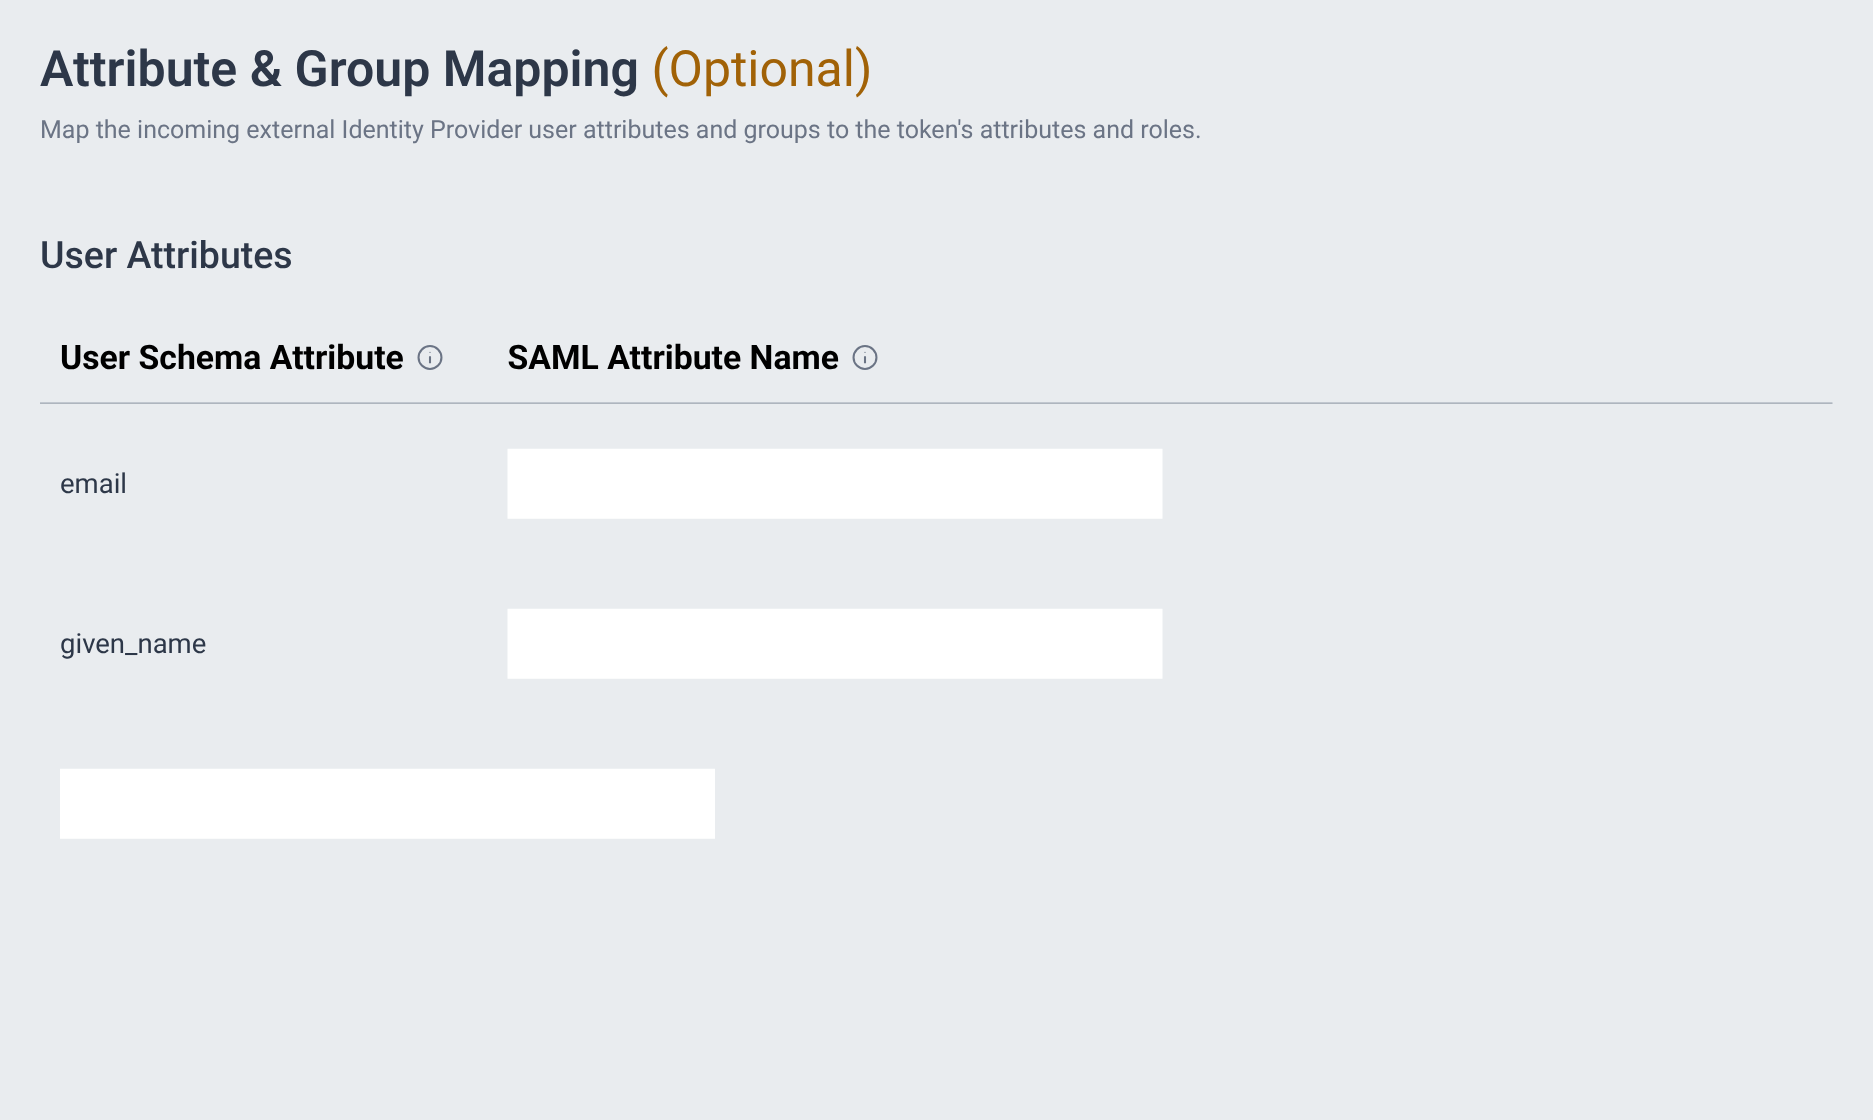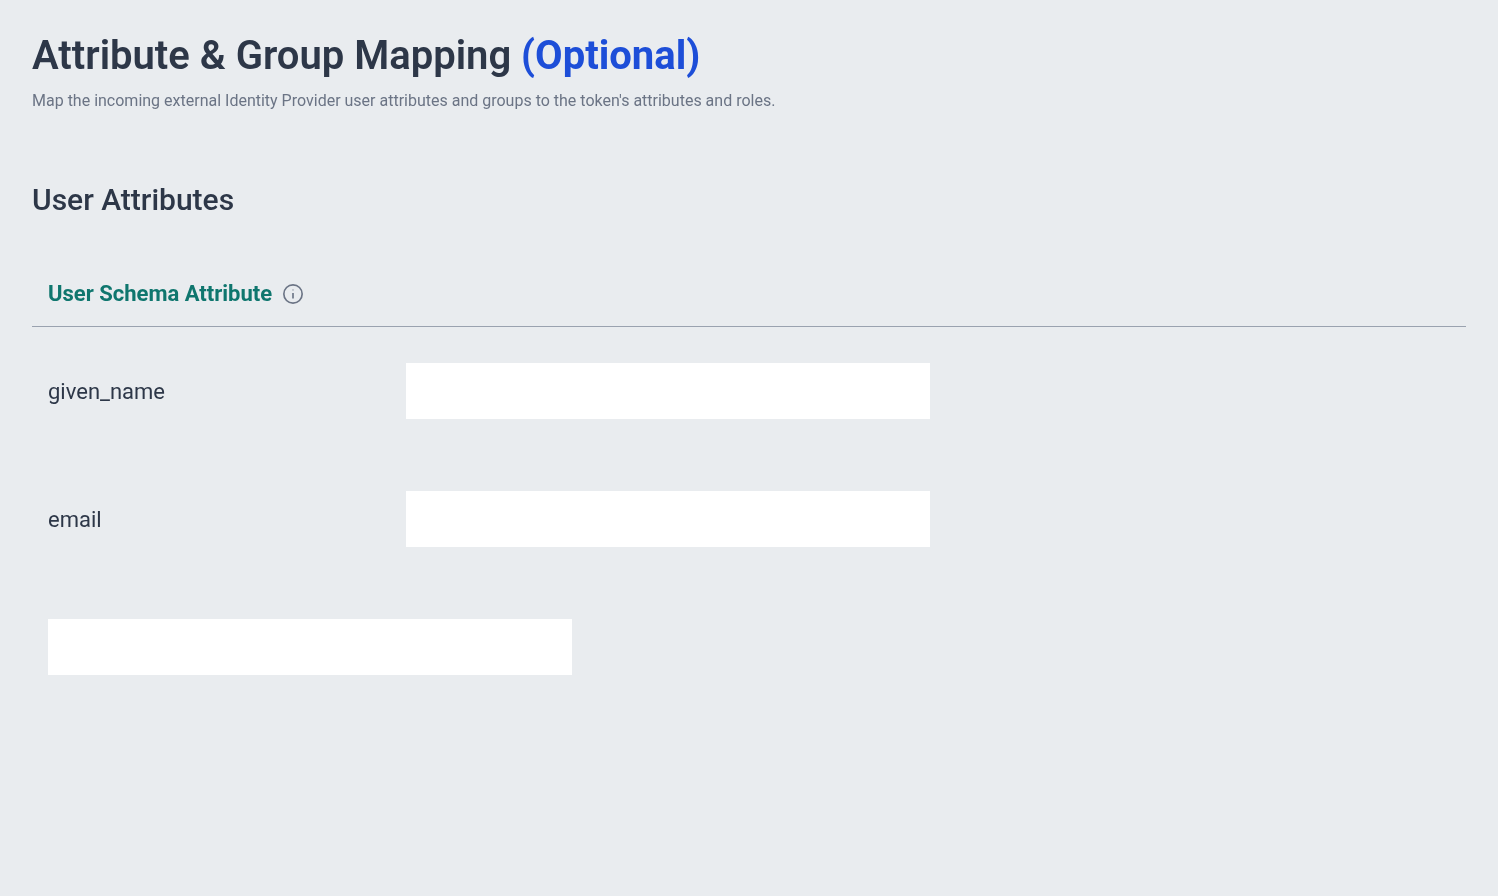--- a/index.html
+++ b/index.html
@@ -10,34 +10,34 @@
       padding: 32px;
       min-width: 1498px;
     }
     .page-title {
       font-size: 40px;
       font-weight: 600;
       color: #2d3748;
       margin-bottom: 12px;
     }
     .page-title .optional {
-      color: #1d4ed8;
-      font-weight: 700;
+      color: #a16207;
+      font-weight: 400;
     }
     .page-subtitle {
-      font-size: 16px;
+      font-size: 20px;
       color: #6b7485;
       font-weight: 400;
       margin-bottom: 72px;
     }
     .section-title {
       font-size: 30px;
       font-weight: 500;
       color: #2d3748;
-      margin-bottom: 64px;
+      margin-bottom: 48px;
     }
     .table {
       width: 100%;
     }
     .table-header {
       display: flex;
       border-bottom: 1px solid #9aa2af;
       padding-bottom: 20px;
       padding-left: 16px;
     }
@@ -52,23 +52,23 @@
       width: 560px;
       flex: 0 0 560px;
       display: flex;
       align-items: center;
       gap: 10px;
     }
     .col-rest {
       flex: 1;
     }
     .col-header-label {
-      font-size: 22px;
+      font-size: 27px;
       font-weight: 700;
-      color: #0f766e;
+      color: #000000;
     }
     .info-icon {
       width: 22px;
       height: 22px;
       display: inline-flex;
       align-items: center;
       justify-content: center;
       color: #6b7485;
       cursor: pointer;
     }
@@ -112,36 +112,46 @@
     <div class="col-schema">
       <span class="col-header-label">User Schema Attribute</span>
       <span class="info-icon">
         <svg viewBox="0 0 24 24" fill="none" stroke="currentColor" stroke-width="1.8">
           <circle cx="12" cy="12" r="10"></circle>
           <line x1="12" y1="11" x2="12" y2="17"></line>
           <circle cx="12" cy="7.5" r="0.6" fill="currentColor" stroke="none"></circle>
         </svg>
       </span>
     </div>
+    <div class="col-saml">
+      <span class="col-header-label">SAML Attribute Name</span>
+      <span class="info-icon">
+        <svg viewBox="0 0 24 24" fill="none" stroke="currentColor" stroke-width="1.8">
+          <circle cx="12" cy="12" r="10"></circle>
+          <line x1="12" y1="11" x2="12" y2="17"></line>
+          <circle cx="12" cy="7.5" r="0.6" fill="currentColor" stroke="none"></circle>
+        </svg>
+      </span>
+    </div>
     <div class="col-rest"></div>
   </div>
 
   <div class="table-row">
     <div class="col-schema">
-      <span class="attr-name">given_name</span>
+      <span class="attr-name">email</span>
     </div>
     <div class="col-saml">
       <input type="text" class="saml-input" value="" style="">
     </div>
     <div class="col-rest"></div>
   </div>
 
   <div class="table-row">
     <div class="col-schema">
-      <span class="attr-name">email</span>
+      <span class="attr-name">given_name</span>
     </div>
     <div class="col-saml">
       <input type="text" class="saml-input" value="" style="">
     </div>
     <div class="col-rest"></div>
   </div>
 
   <div class="table-row">
     <div class="col-saml">
       <input type="text" class="saml-input" value="" style="">

